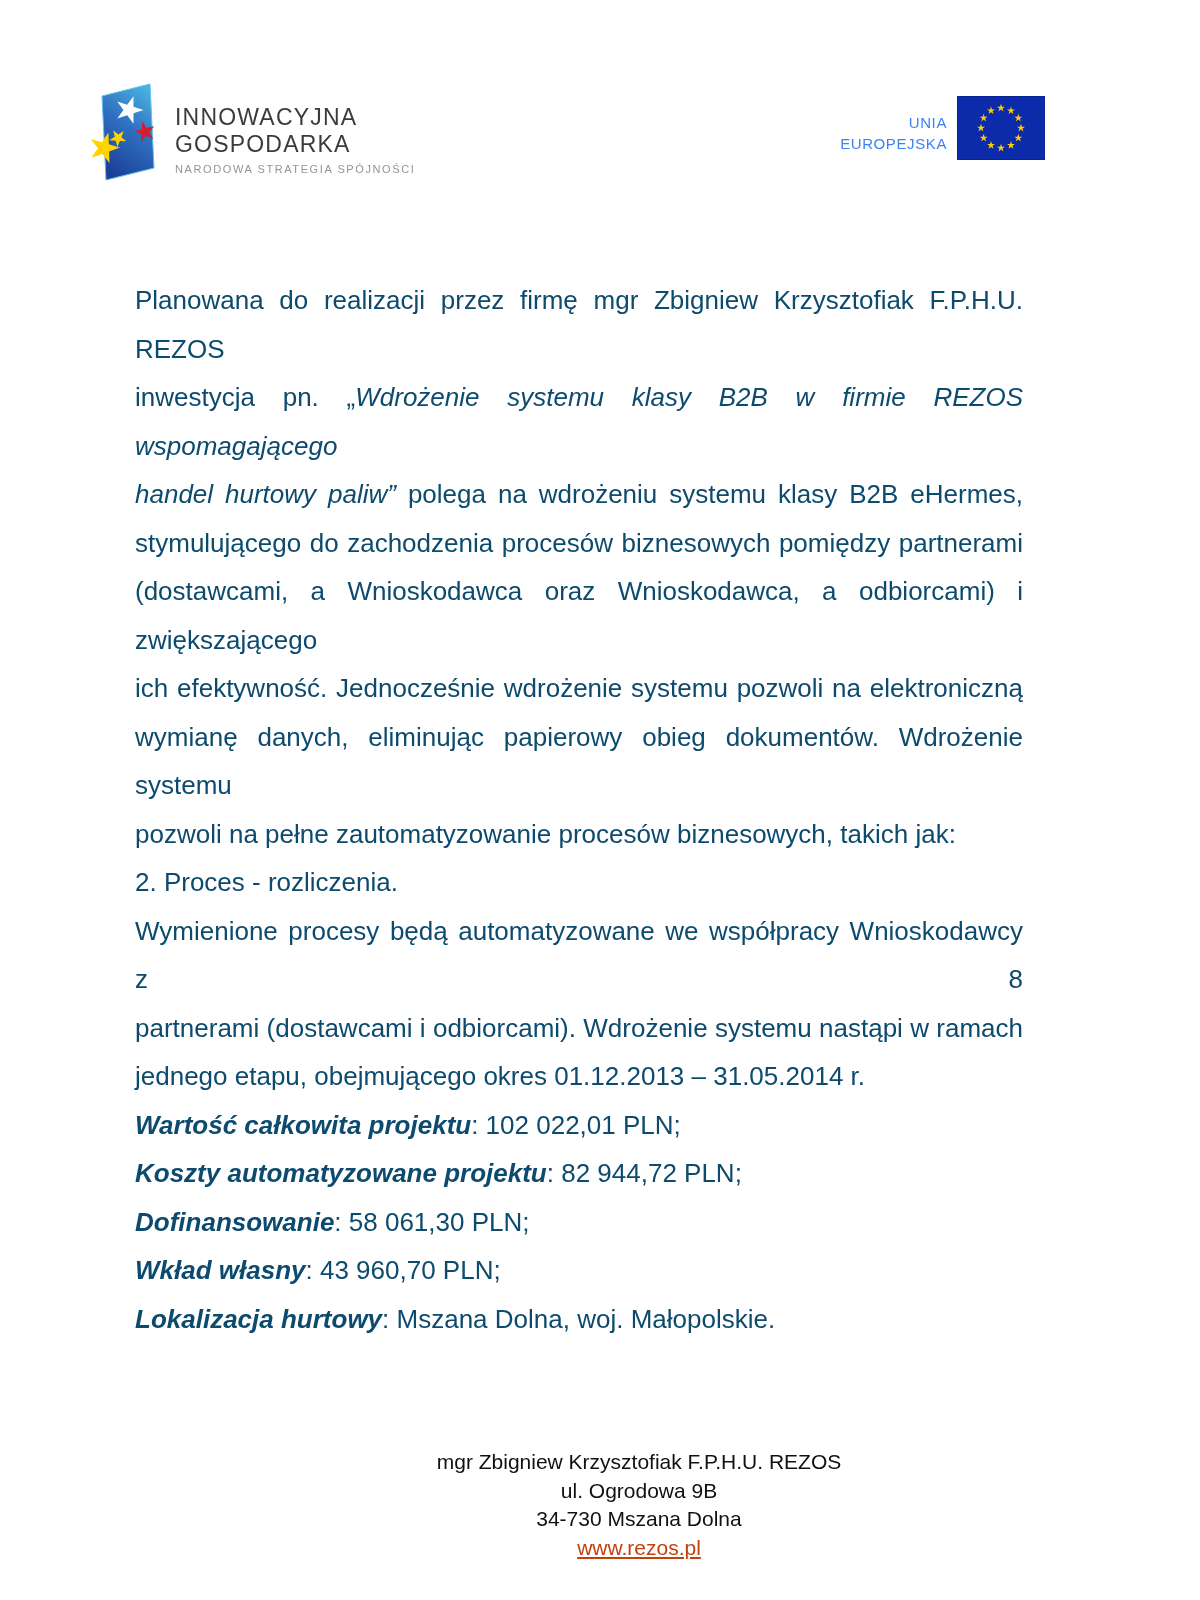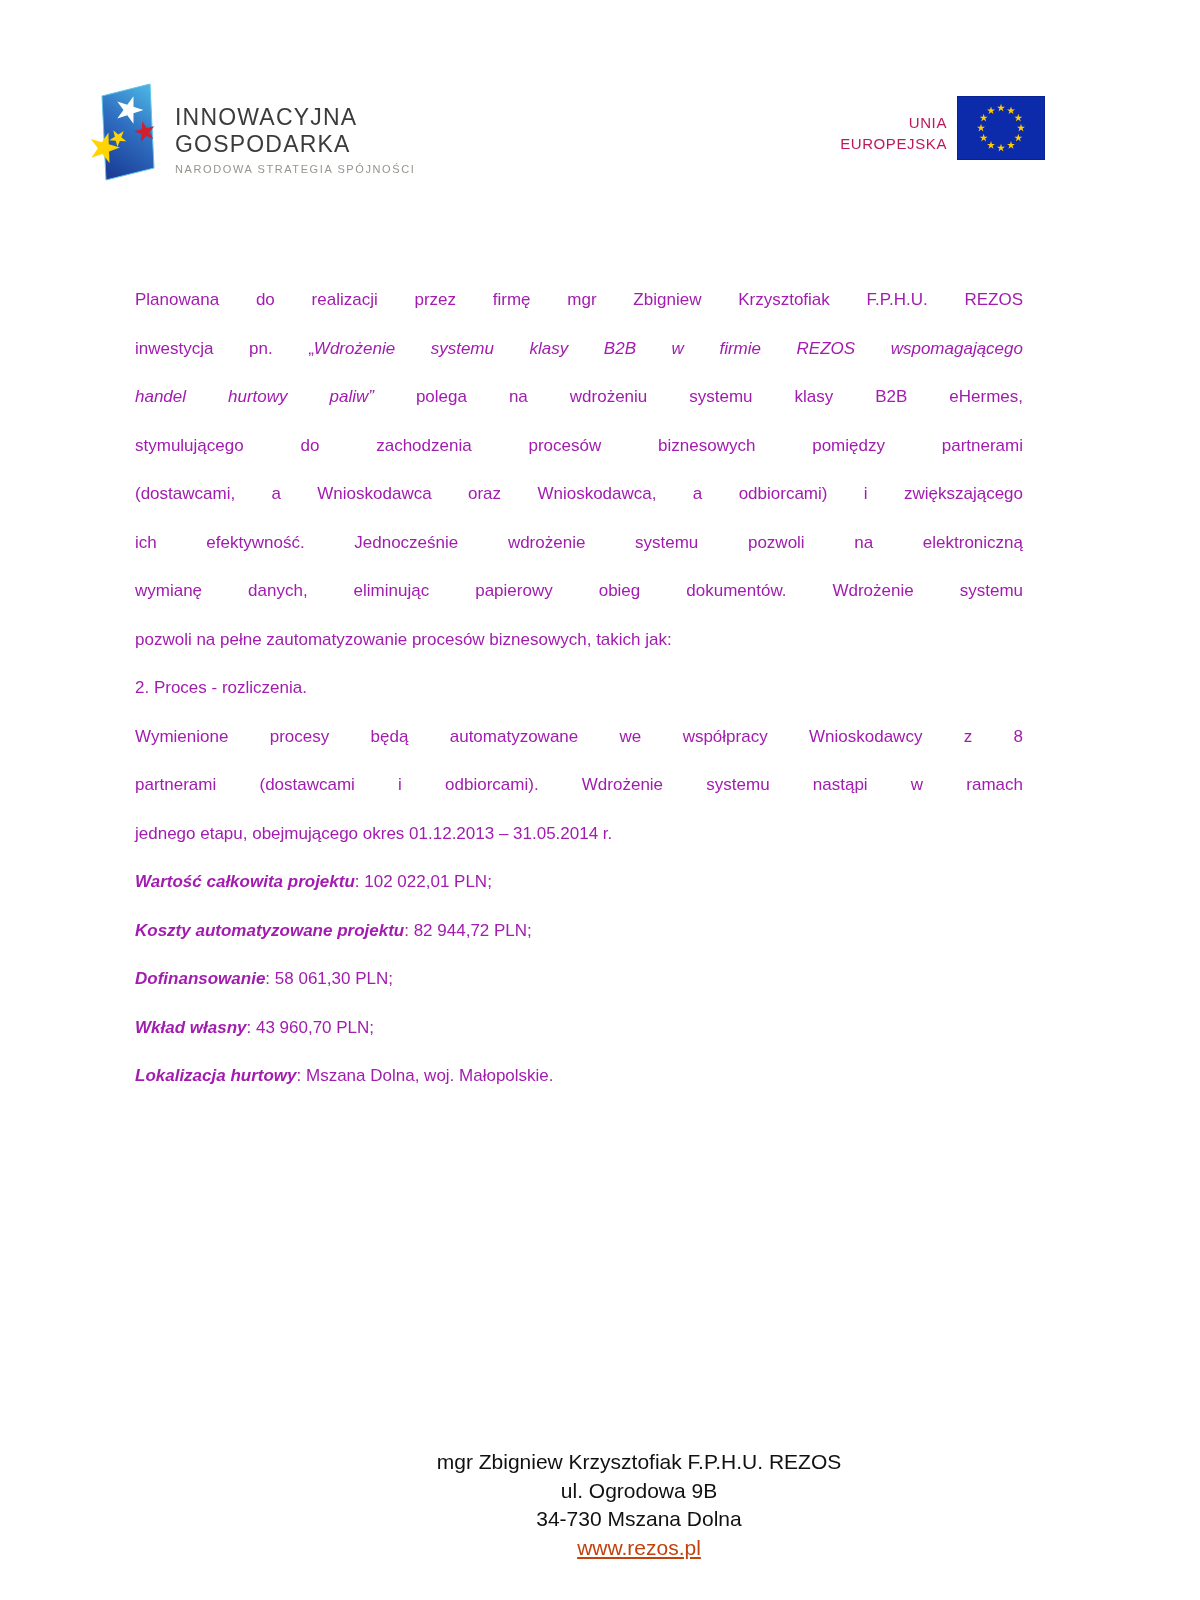--- a/index.html
+++ b/index.html
@@ -7,25 +7,25 @@
     position:relative;width:1200px;height:1600px;background:#ffffff;
     font-family:"Liberation Sans","DejaVu Sans",sans-serif;color:#121212;
     margin:0 auto;overflow:hidden;
   }
   
   .ig-logo-svg{position:absolute;left:88px;top:74px;}
   .ig-text{position:absolute;left:175px;top:104px;}
   .ig-title{font-size:23px;font-weight:normal;color:#3b3b3b;letter-spacing:1.2px;line-height:27px;}
   .ig-sub{font-size:11px;color:#97948d;letter-spacing:1.6px;margin-top:5px;white-space:nowrap;}
   .eu-text{position:absolute;left:820px;top:112px;width:127px;text-align:right;
-    font-size:15px;line-height:21px;letter-spacing:0.6px;color:#be185d;}
+    font-size:15px;line-height:21px;letter-spacing:0.6px;color:#3b82f6;}
   .eu-flag-svg{position:absolute;left:957px;top:96px;}
   
   .body-text{position:absolute;left:135px;top:276px;width:888px;
-    font-size:17px;line-height:48.5px;color:#a21caf;}
+    font-size:26px;line-height:48.5px;color:#0c4a6e;}
   .line{text-align:left;}
   .line.j{text-align:justify;text-align-last:justify;}
   .it{font-style:italic;}
   .bi{font-weight:bold;font-style:italic;}
   
   .footer{position:absolute;left:0;top:1448px;width:1200px;text-align:center;
     font-size:21px;line-height:28.5px;color:#111;margin-left:39px;}
   .footer a{color:#c2410c;text-decoration:underline;cursor:pointer;}
 </style>
 </head>

